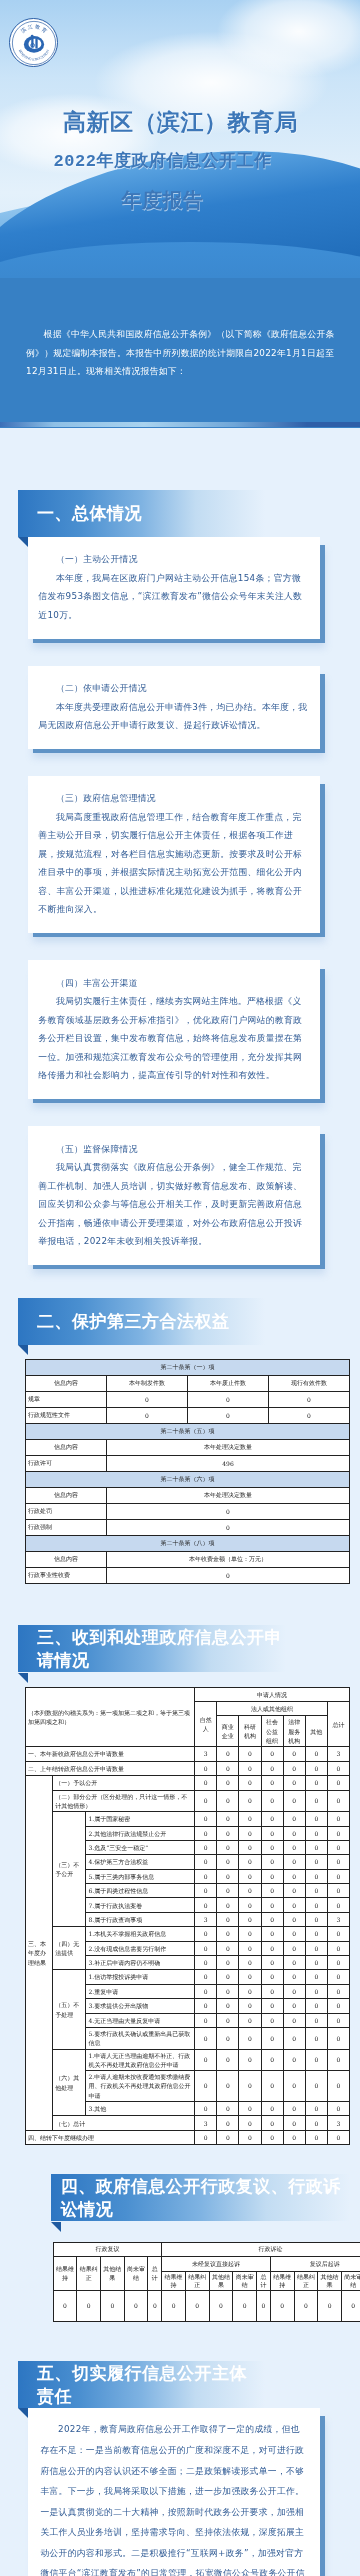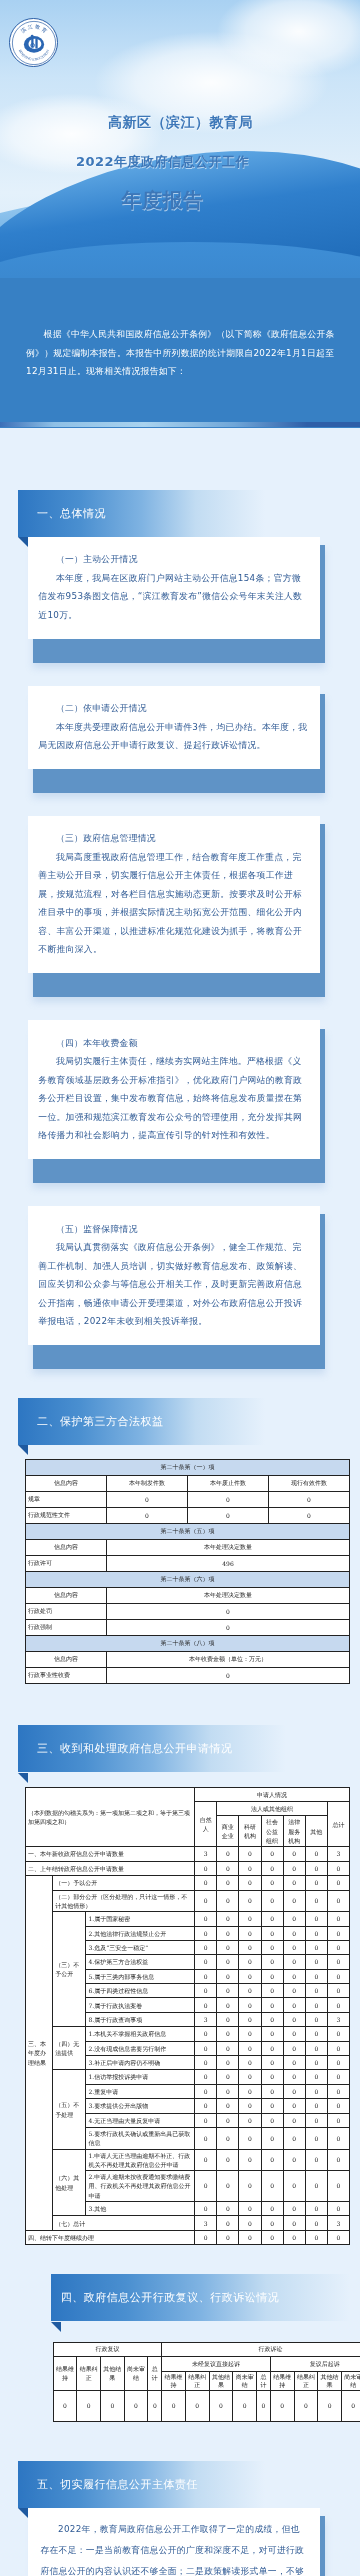--- a/index.html
+++ b/index.html
@@ -57,22 +57,22 @@
   }
   .logo svg { width: 46px; height: 46px; }
   .hero-title {
     position: absolute; left: 0; right: 0; top: 103px;
     text-align: center;
     font-family: "DejaVu Sans", sans-serif;
     font-weight: bold;
     color: #3d77b8;
     text-shadow: 0.5px 0.5px 0 rgba(255,255,255,0.6);
   }
-  .hero-title .t1 { font-size: 14px; line-height: 39px; letter-spacing: 0.5px; }
-  .hero-title .t2 { font-size: 13px; line-height: 39px; letter-spacing: 0.5px; }
+  .hero-title .t1 { font-size: 23px; line-height: 39px; letter-spacing: 0.5px; }
+  .hero-title .t2 { font-size: 17px; line-height: 39px; letter-spacing: 0.5px; font-family: Liberation Mono, monospace; }
   .hero-title .t3 { font-size: 20px; line-height: 39px; letter-spacing: 0.5px; }
 
   .intro {
     position: absolute; left: 26px; right: 26px; top: 325px;
     color: #ffffff; font-size: 8.8px; line-height: 18.5px;
     text-indent: 2em; letter-spacing: 0.3px;
   }
 
   
   .section { position: relative; padding: 0 0 0 0; }
@@ -85,30 +85,30 @@
     display: flex; align-items: center;
     padding-left: 19.6px;
   }
   .sec-header .corner {
     position: absolute; left: 0; bottom: -10.3px; width: 0; height: 0;
     border-top: 10.3px solid #1f5aa0;
     border-left: 10.3px solid transparent;
   }
   .sec-header h2 {
     font-family: "DejaVu Sans", sans-serif;
-    font-weight: normal;
+    font-weight: bold;
     color: #ffffff;
-    font-size: 11px;
+    font-size: 17px;
     letter-spacing: 0.5px;
   }
   .card-wrap {
     position: relative;
     margin: 0 36px 0 28px;
     padding-right: 5.2px;
-    padding-bottom: 24px;
+    padding-bottom: 4px;
   }
   .card-shadow {
     position: absolute; left: 5.2px; right: 0; top: 8.2px; bottom: 0;
     background: #5f93c6;
     box-shadow: 0 5.2px 7.2px rgba(120,160,210,0.25);
   }
   .card {
     position: relative;
     background: #ffffff;
     padding: 13.4px 10.3px 14.4px 10.3px;
@@ -222,21 +222,21 @@
       <div class="card">
         <div class="sub">（三）政府信息管理情况</div>
         <p>我局高度重视政府信息管理工作，结合教育年度工作重点，完善主动公开目录，切实履行信息公开主体责任，根据各项工作进展，按规范流程，对各栏目信息实施动态更新。按要求及时公开标准目录中的事项，并根据实际情况主动拓宽公开范围、细化公开内容、丰富公开渠道，以推进标准化规范化建设为抓手，将教育公开不断推向深入。</p>
       </div>
     </div>
     <div class="gap"></div>
 
     <div class="card-wrap">
       <div class="card-shadow"></div>
       <div class="card">
-        <div class="sub">（四）本年收费金额</div>
+        <div class="sub">（四）丰富公开渠道</div>
         <p>我局切实履行主体责任，继续夯实网站主阵地。严格根据《义务教育领域基层政务公开标准指引》，优化政府门户网站的教育政务公开栏目设置，集中发布教育信息，始终将信息发布质量摆在第一位。加强和规范滨江教育发布公众号的管理使用，充分发挥其网络传播力和社会影响力，提高宣传引导的针对性和有效性。</p>
       </div>
     </div>
     <div class="gap"></div>
 
     <div class="card-wrap">
       <div class="card-shadow"></div>
       <div class="card">
         <div class="sub">（五）监督保障情况</div>
         <p>我局认真贯彻落实《政府信息公开条例》，健全工作规范、完善工作机制、加强人员培训，切实做好教育信息发布、政策解读、回应关切和公众参与等信息公开相关工作，及时更新完善政府信息公开指南，畅通依申请公开受理渠道，对外公布政府信息公开投诉举报电话，2022年未收到相关投诉举报。</p>

